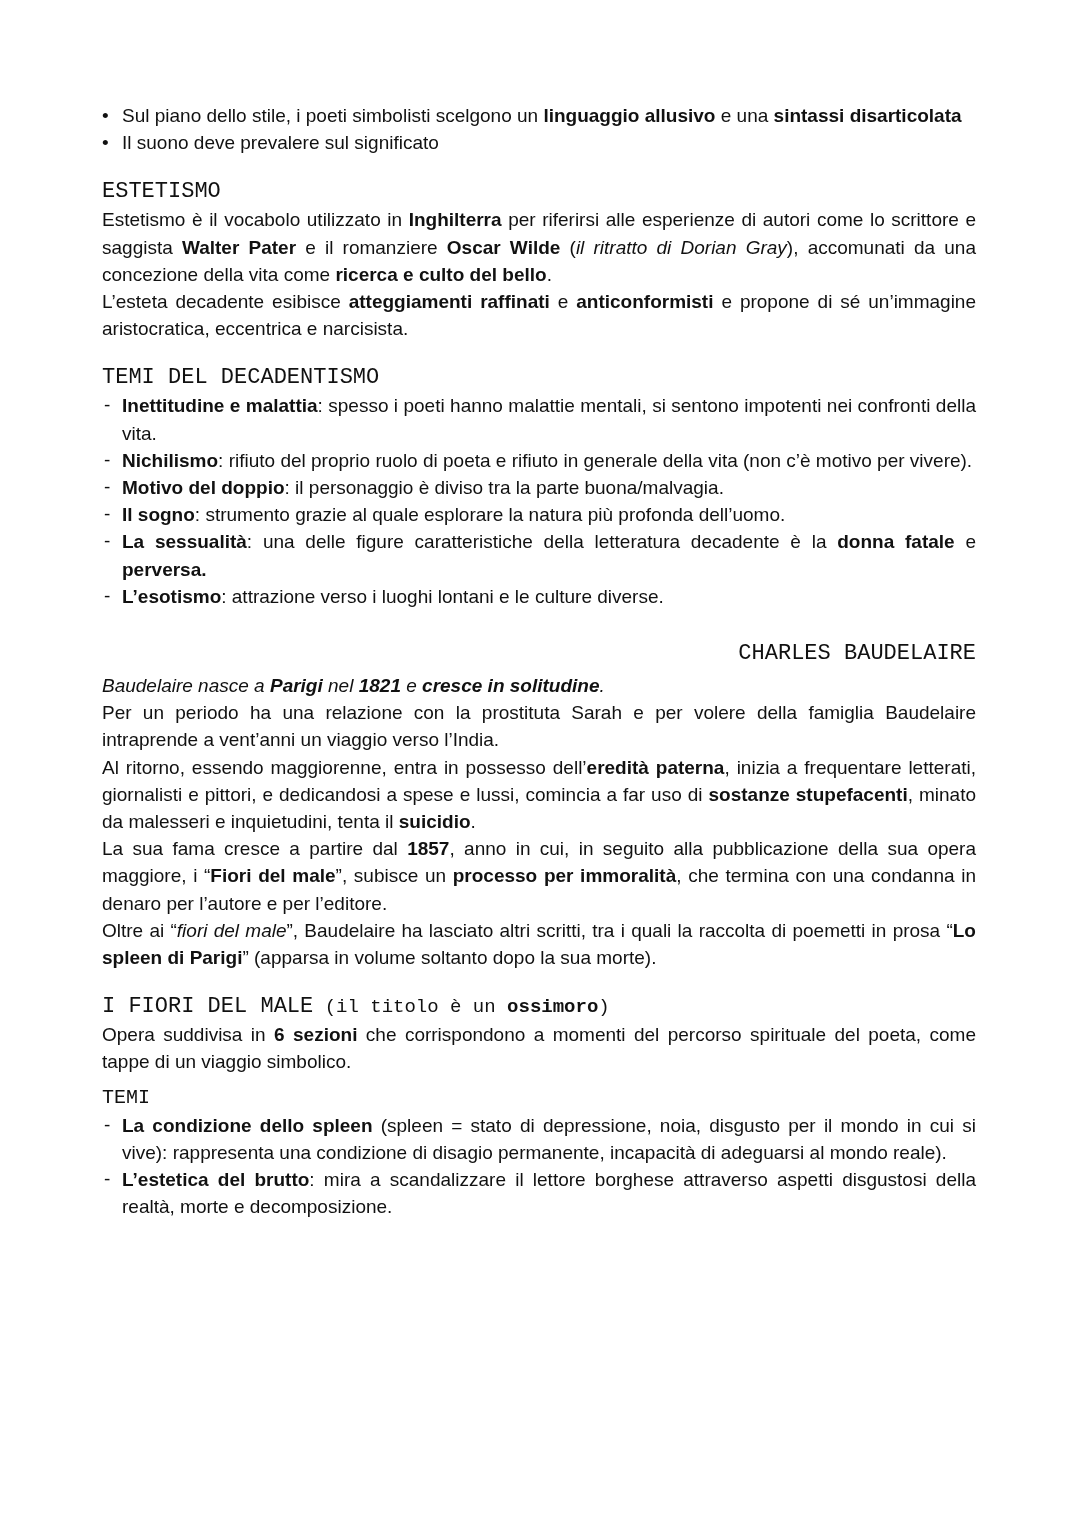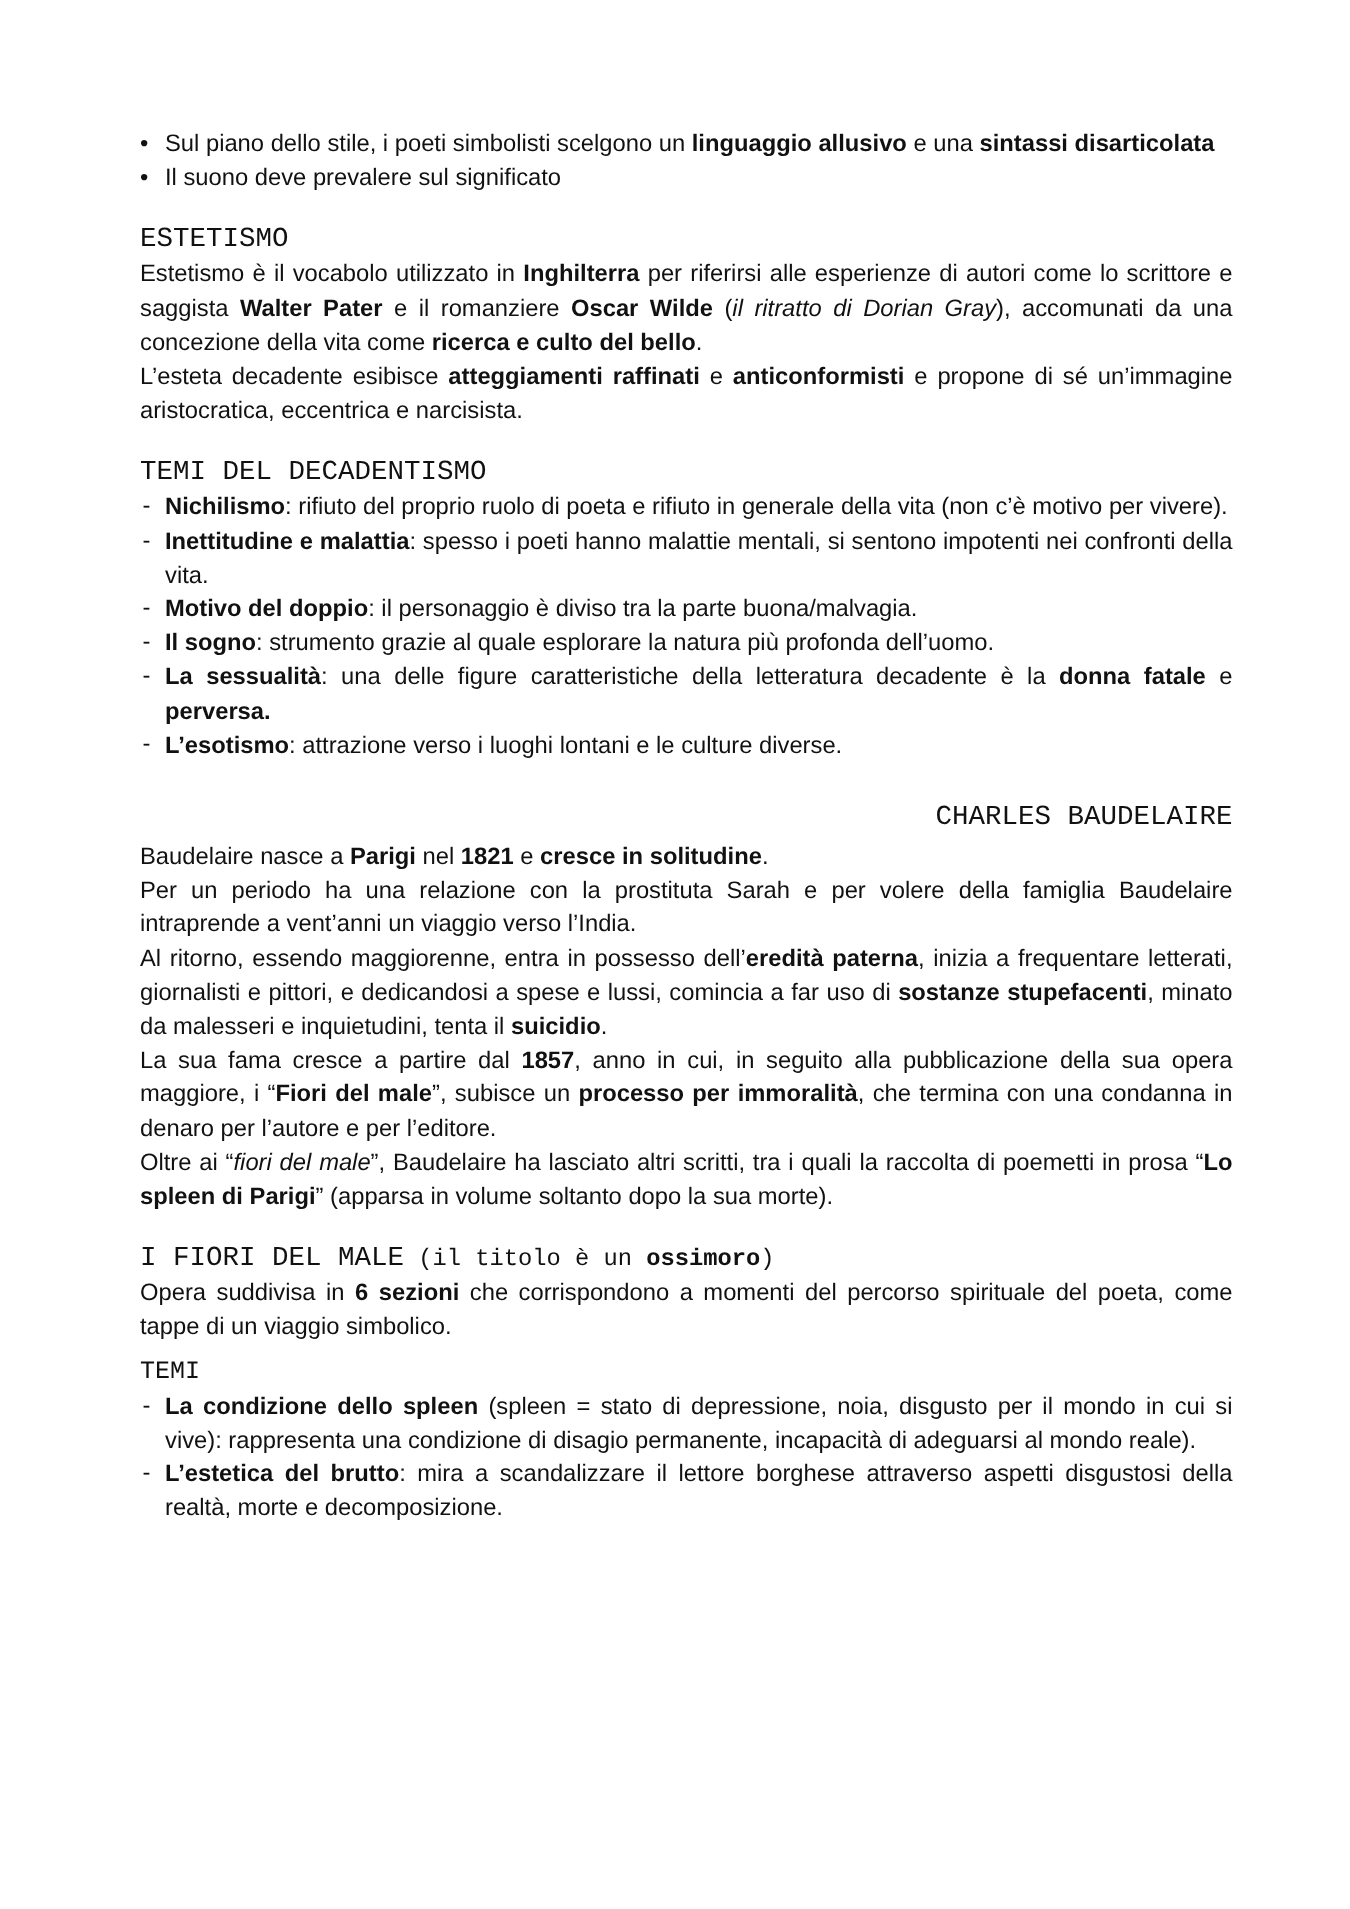--- a/index.html
+++ b/index.html
@@ -1,20 +1,20 @@
 <!DOCTYPE html>
 <html><head>
 <meta charset="utf-8">
 <style>
   html, body { margin: 0; padding: 0; background: #ffffff; }
   body { width: 1080px; height: 1527px; position: relative; overflow: hidden;
          font-family: "Liberation Sans", "DejaVu Sans", sans-serif; color: #111; }
-  .page { position: absolute; left: 112px; top: 102px; width: 874px; }
+  .page { position: absolute; left: 102px; top: 102px; width: 874px; }
   .p { font-size: 19px; line-height: 27.2px; text-align: justify; margin: 0; }
-  .p.nojust { text-align: left; }
+  .p.nojust { text-align: left; font-style: italic; }
   b { font-weight: bold; }
   .h { font-size: 22px; line-height: 28px; margin: 0; font-weight: normal; font-family: Liberation Mono, monospace; }
   .center { text-align: right; }
   ul.dot, ul.dash { list-style: none; margin: 0; padding: 0; }
   ul.dot li, ul.dash li { position: relative; padding-left: 20px; font-size: 19px;
          line-height: 27.2px; text-align: justify; }
   ul.dot li::before { content: "\2022"; position: absolute; left: 0; top: 0; }
   ul.dash li::before { content: "-"; position: absolute; left: 2px; top: -1px; }
   .gap-s { height: 8px; }
   .gap-m { height: 22px; }
@@ -36,22 +36,22 @@
     <h2 class="h">ESTETISMO</h2>
     <p class="p"><span>Estetismo è il vocabolo utilizzato in </span><b>Inghilterra</b><span> per riferirsi alle esperienze di autori come lo scrittore e saggista </span><b>Walter Pater</b><span> e il romanziere </span><b>Oscar Wilde</b><span> (</span><i>il ritratto di Dorian Gray</i><span>), accomunati da una concezione della vita come </span><b>ricerca e culto del bello</b><span>.</span></p>
     <p class="p"><span>L’esteta decadente esibisce </span><b>atteggiamenti raffinati</b><span> e </span><b>anticonformisti</b><span> e propone di sé un’immagine aristocratica, eccentrica e narcisista.</span></p>
   </section>
 
   <div class="gap-l"></div>
 
   <section>
     <h2 class="h">TEMI DEL DECADENTISMO</h2>
     <ul class="dash">
+      <li><b>Inettitudine e malattia</b><span>: spesso i poeti hanno malattie mentali, si sentono impotenti nei confronti della vita.</span></li>
       <li><b>Nichilismo</b><span>: rifiuto del proprio ruolo di poeta e rifiuto in generale della vita (non c’è motivo per vivere).</span></li>
-      <li><b>Inettitudine e malattia</b><span>: spesso i poeti hanno malattie mentali, si sentono impotenti nei confronti della vita.</span></li>
       <li><b>Motivo del doppio</b><span>: il personaggio è diviso tra la parte buona/malvagia.</span></li>
       <li><b>Il sogno</b><span>: strumento grazie al quale esplorare la natura più profonda dell’uomo.</span></li>
       <li><b>La sessualità</b><span>: una delle figure caratteristiche della letteratura decadente è la </span><b>donna fatale</b><span> e </span><b>perversa.</b></li>
       <li><b>L’esotismo</b><span>: attrazione verso i luoghi lontani e le culture diverse.</span></li>
     </ul>
   </section>
 
   <div class="gap-m"></div>
 
   <section>

